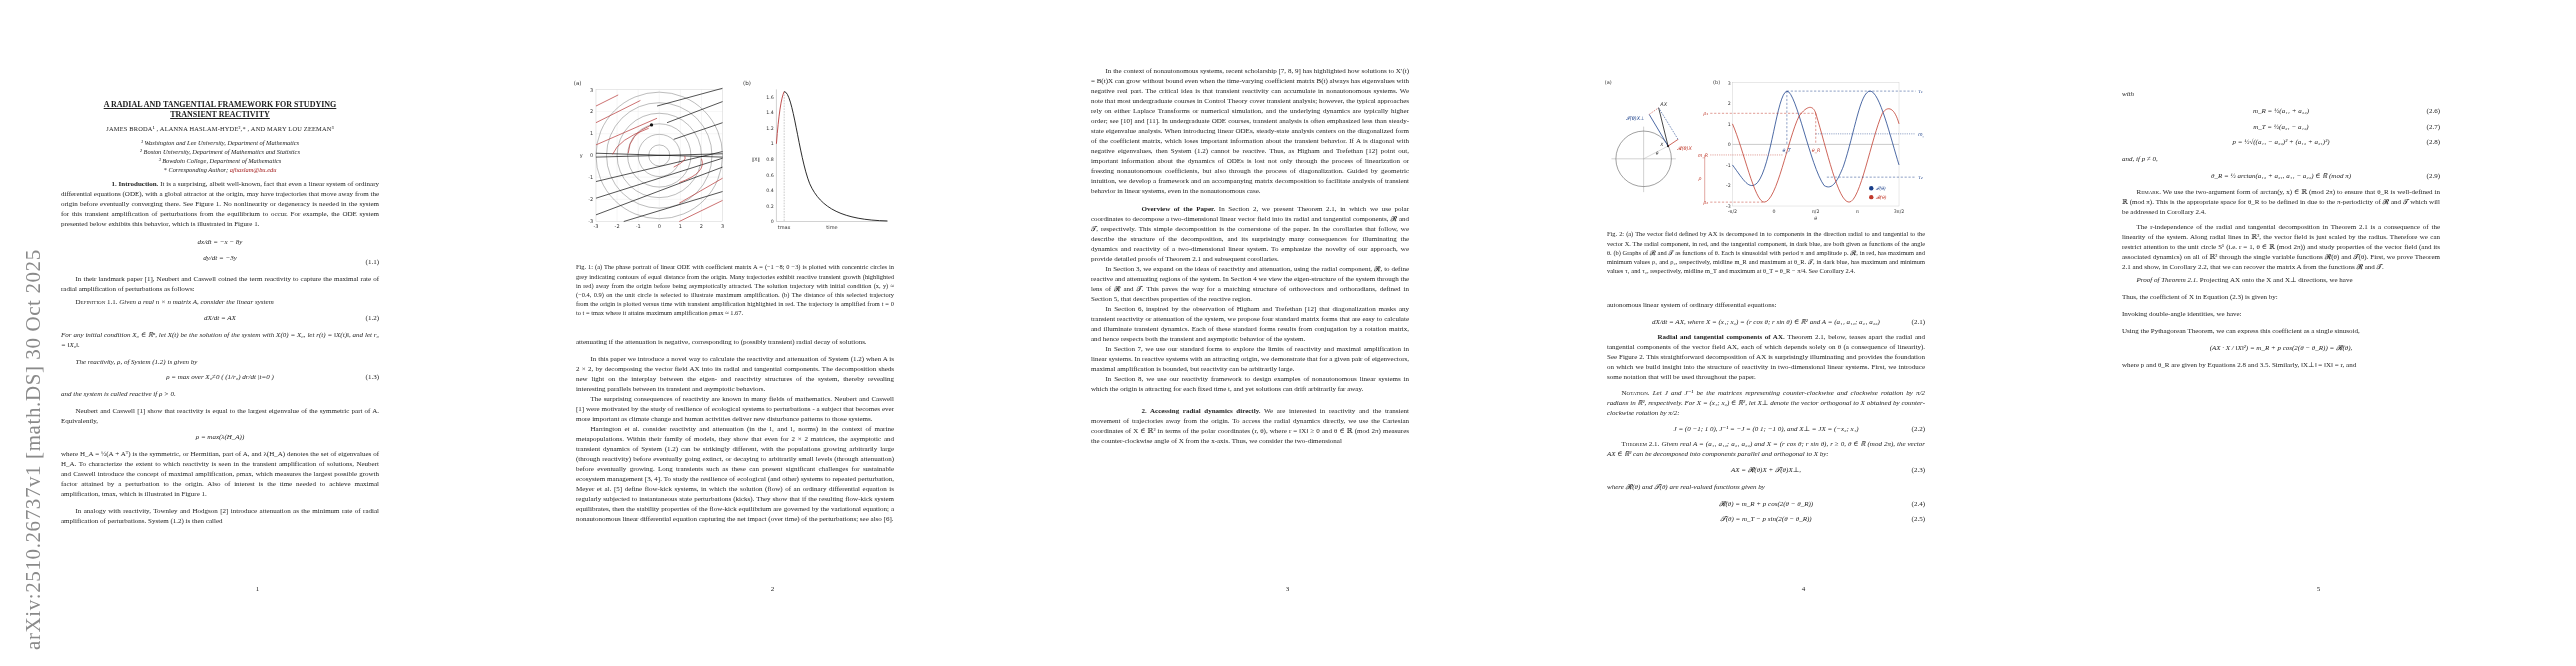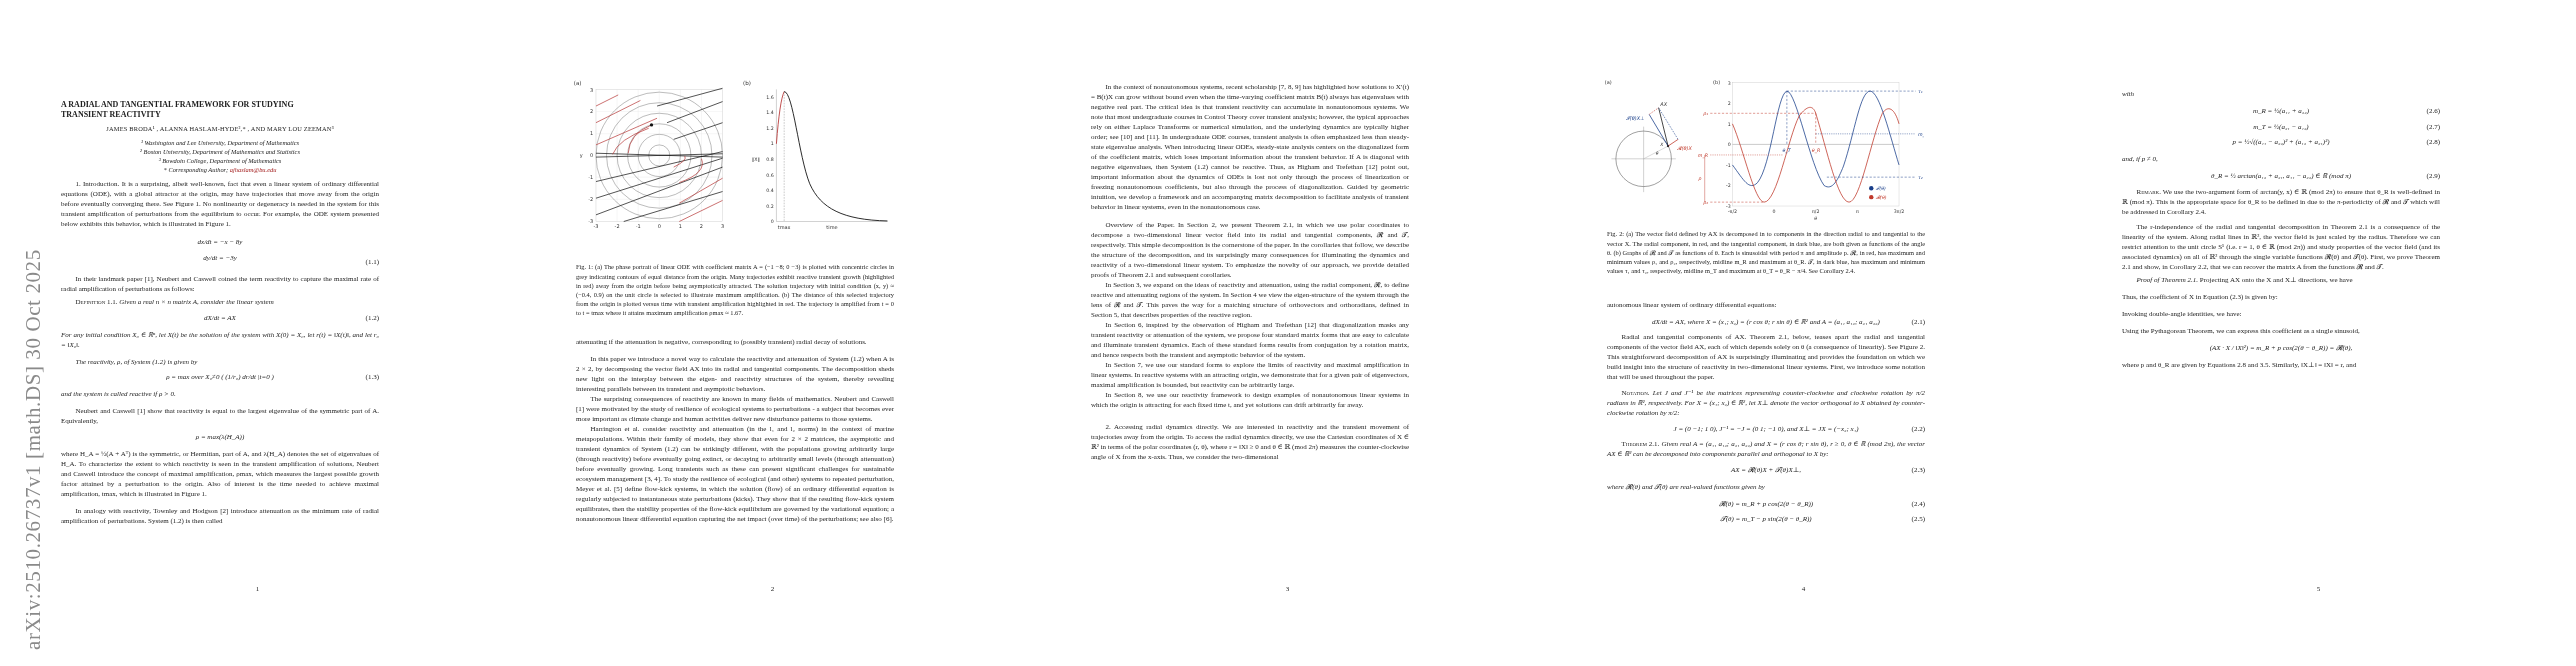--- a/index.html
+++ b/index.html
@@ -5,27 +5,27 @@
   html,body{margin:0;padding:0;background:#fff;}
   body{width:2576px;height:667px;overflow:hidden;position:relative;font-family:"Liberation Serif","DejaVu Serif",serif;color:#222;}
   .page{position:absolute;top:0;width:515px;height:667px;background:#fff;}
   .col{position:absolute;left:61px;width:318px;font-size:7px;line-height:10px;text-align:justify;}
   .p{margin:0;text-indent:14.5px;}
   .ni{text-indent:0;}
   .gap{height:5.6px;}
   .eq{position:relative;text-align:center;margin:5.6px 0;font-style:italic;}
   .eq .num{position:absolute;right:0;top:0;font-style:normal;}
   .red{color:#a01818;}
-  .b{font-weight:normal;}
+  .b{font-weight:bold;margin-left:36px;}
   .i{font-style:italic;}
   .sc{font-variant:small-caps;}
   .pnum{position:absolute;left:0;width:100%;text-align:center;font-size:7px;}
   .arxiv{position:absolute;left:4.4px;top:161px;width:33px;height:500px;}
   .arxiv span{position:absolute;left:16.7px;top:489px;transform:rotate(-90deg);transform-origin:0 0;white-space:nowrap;font-size:21px;color:#8a8a8a;font-family:"Liberation Serif",serif;letter-spacing:0.6px;}
-  .title{font-weight:bold;font-size:8px;line-height:10px;margin:0;}
+  .title{text-align:center;font-weight:bold;font-size:8px;line-height:10px;margin:0;text-decoration:underline;}
   .authors{text-align:center;font-size:6.4px;margin:4.4px 0 3.3px;letter-spacing:0.2px;}
   .aff{text-align:center;font-style:italic;font-size:6.4px;line-height:9px;margin:0;}
   .cap{font-size:6.4px;line-height:9.2px;text-align:justify;}
   svg text{font-family:"DejaVu Sans",sans-serif;}
 </style>
 </head>
 <body>
 
 <div class="page" style="left:0;">
   <div class="arxiv">
@@ -161,21 +161,21 @@
     <div class="gap"></div>
     <p class="ni"><span>attenuating if the attenuation is negative, corresponding to (possibly transient) radial decay of solutions.</span></p>
     <p class="p">In this paper we introduce a novel way to calculate the reactivity and attenuation of System (1.2) when A is 2 × 2, by decomposing the vector field AX into its radial and tangential components. The decomposition sheds new light on the interplay between the eigen- and reactivity structures of the system, thereby revealing interesting parallels between its transient and asymptotic behaviors.</p>
     <p class="p">The surprising consequences of reactivity are known in many fields of mathematics. Neubert and Caswell [1] were motivated by the study of resilience of ecological systems to perturbations - a subject that becomes ever more important as climate change and human activities deliver new disturbance patterns to those systems.</p>
     <p class="p">Harrington et al. consider reactivity and attenuation (in the l₁ and l₂ norms) in the context of marine metapopulations. Within their family of models, they show that even for 2 × 2 matrices, the asymptotic and transient dynamics of System (1.2) can be strikingly different, with the populations growing arbitrarily large (through reactivity) before eventually going extinct, or decaying to arbitrarily small levels (through attenuation) before eventually growing. Long transients such as these can present significant challenges for sustainable ecosystem management [3, 4]. To study the resilience of ecological (and other) systems to repeated perturbation, Meyer et al. [5] define flow-kick systems, in which the solution (flow) of an ordinary differential equation is regularly subjected to instantaneous state perturbations (kicks). They show that if the resulting flow-kick system equilibrates, then the stability properties of the flow-kick equilibrium are governed by the variational equation; a nonautonomous linear differential equation capturing the net impact (over time) of the perturbations; see also [6].</p>
   </div>
   <div class="pnum" style="top:585px;">2</div>
 </div>
 
 <div class="page" style="left:1030px;">
-  <div class="col" style="top:82px;">
+  <div class="col" style="top:66px;">
     <p class="p">In the context of nonautonomous systems, recent scholarship [7, 8, 9] has highlighted how solutions to X′(t) = B(t)X can grow without bound even when the time-varying coefficient matrix B(t) always has eigenvalues with negative real part. The critical idea is that transient reactivity can accumulate in nonautonomous systems. We note that most undergraduate courses in Control Theory cover transient analysis; however, the typical approaches rely on either Laplace Transforms or numerical simulation, and the underlying dynamics are typically higher order; see [10] and [11]. In undergraduate ODE courses, transient analysis is often emphasized less than steady-state eigenvalue analysis. When introducing linear ODEs, steady-state analysis centers on the diagonalized form of the coefficient matrix, which loses important information about the transient behavior. If A is diagonal with negative eigenvalues, then System (1.2) cannot be reactive. Thus, as Higham and Trefethan [12] point out, important information about the dynamics of ODEs is lost not only through the process of linearization or freezing nonautonomous coefficients, but also through the process of diagonalization. Guided by geometric intuition, we develop a framework and an accompanying matrix decomposition to facilitate analysis of transient behavior in linear systems, even in the nonautonomous case.</p>
     <div class="gap" style="height:7.8px;"></div>
     <p class="p"><span class="b">Overview of the Paper.</span> <span>In Section 2, we present Theorem 2.1, in which we use polar coordinates to decompose a two-dimensional linear vector field into its radial and tangential components, 𝓡 and 𝓣, respectively. This simple decomposition is the cornerstone of the paper. In the corollaries that follow, we describe the structure of the decomposition, and its surprisingly many consequences for illuminating the dynamics and reactivity of a two-dimensional linear system. To emphasize the novelty of our approach, we provide detailed proofs of Theorem 2.1 and subsequent corollaries.</span></p>
     <p class="p">In Section 3, we expand on the ideas of reactivity and attenuation, using the radial component, 𝓡, to define reactive and attenuating regions of the system. In Section 4 we view the eigen-structure of the system through the lens of 𝓡 and 𝓣. This paves the way for a matching structure of orthovectors and orthoradians, defined in Section 5, that describes properties of the reactive region.</p>
     <p class="p">In Section 6, inspired by the observation of Higham and Trefethan [12] that diagonalization masks any transient reactivity or attenuation of the system, we propose four standard matrix forms that are easy to calculate and illuminate transient dynamics. Each of these standard forms results from conjugation by a rotation matrix, and hence respects both the transient and asymptotic behavior of the system.</p>
     <p class="p">In Section 7, we use our standard forms to explore the limits of reactivity and maximal amplification in linear systems. In reactive systems with an attracting origin, we demonstrate that for a given pair of eigenvectors, maximal amplification is bounded, but reactivity can be arbitrarily large.</p>
     <p class="p">In Section 8, we use our reactivity framework to design examples of nonautonomous linear systems in which the origin is attracting for each fixed time t, and yet solutions can drift arbitrarily far away.</p>
     <div class="gap" style="height:12.2px;"></div>
     <p class="p"><span class="b">2. Accessing radial dynamics directly.</span> <span>We are interested in reactivity and the transient movement of trajectories away from the origin. To access the radial dynamics directly, we use the Cartesian coordinates of X ∈ ℝ² in terms of the polar coordinates (r, θ), where r = ‖X‖ ≥ 0 and θ ∈ ℝ (mod 2π) measures the counter-clockwise angle of X from the x-axis. Thus, we consider the two-dimensional</span></p>
   </div>

